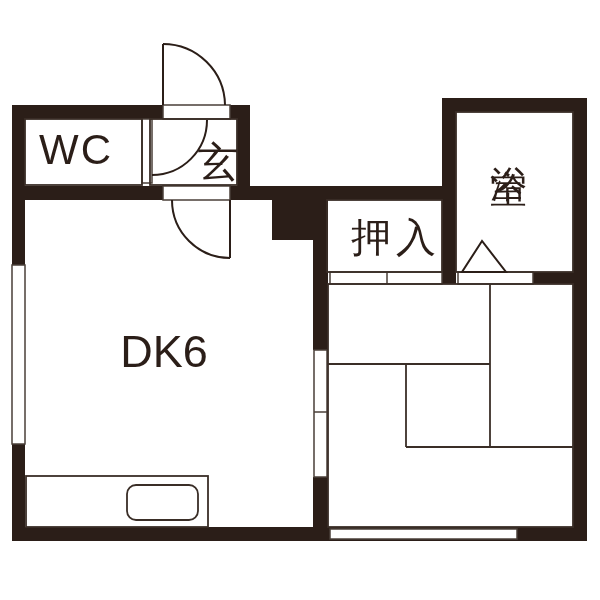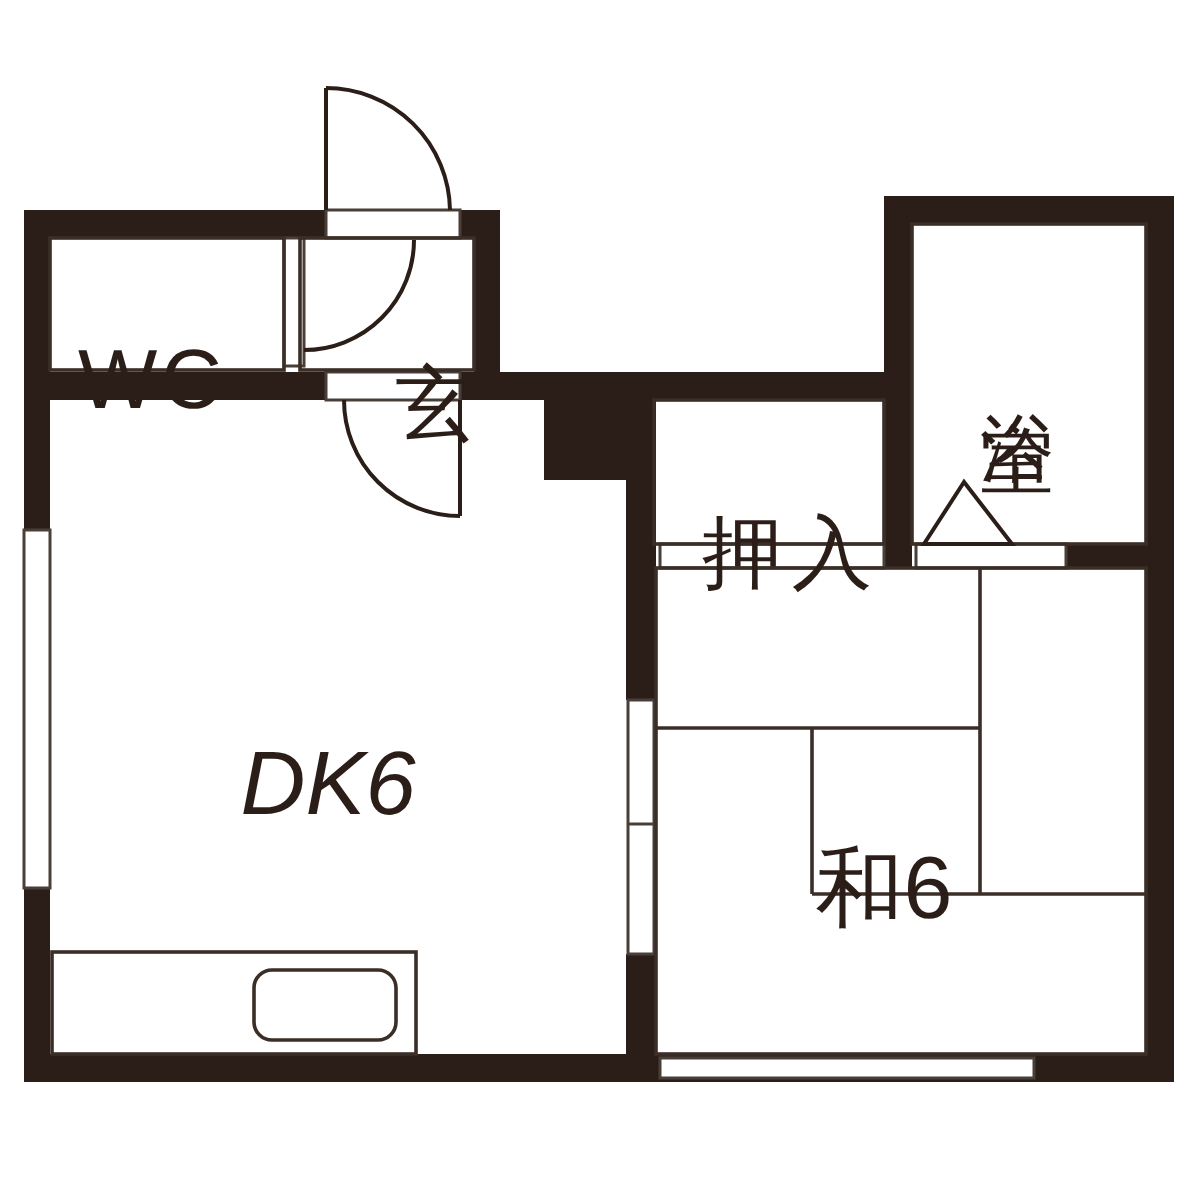--- a/index.html
+++ b/index.html
@@ -20,29 +20,28 @@
     left: 0;
     top: 0;
   }
   .room-label {
     position: absolute;
     color: #2b1e18;
     text-align: center;
     line-height: 1.0;
     white-space: nowrap;
     user-select: none;
-    margin-top: 40px;
   }
   .lbl-wc        { left: 20px;  top: 129px; width: 112px; font-size: 42px; letter-spacing: 2px; }
   .lbl-entrance  { left: 196px; top: 142px; width: 44px;  font-size: 41px; }
   .lbl-bathroom  { left: 487px; top: 136px; width: 40px;  height: 92px; font-size: 37px;
                    writing-mode: vertical-rl; text-orientation: upright; letter-spacing: 4px;
                    text-align: left; }
   .lbl-closet    { left: 337px; top: 217px; width: 104px; font-size: 40px; letter-spacing: 5px; text-align: right; }
-  .lbl-dk        { left: 102px; top: 329px; width: 124px; font-size: 45px; letter-spacing: 0px; font-style: italic; }
+  .lbl-dk        { left: 102px; top: 329px; width: 124px; font-size: 45px; letter-spacing: 0px; }
   .lbl-washitsu  { left: 390px; top: 383px; width: 104px; font-size: 44px; }
 </style>
 </head>
 <body>
 
 <div id="stage">
 
   <svg id="plan-svg" width="600" height="600" viewBox="0 0 600 600">
 
     <g fill="#2b1e18" stroke="none">
@@ -99,14 +98,13 @@
     </g>
 
     <polygon points="482,241 462,272 506,272" fill="#ffffff" stroke="#2b1e18" stroke-width="2"></polygon>
   </svg>
 
   <div class="room-label lbl-wc">WC</div>
   <div class="room-label lbl-entrance">玄</div>
   <div class="room-label lbl-bathroom">浴室</div>
   <div class="room-label lbl-closet">押入</div>
   <div class="room-label lbl-dk">DK6</div>
-  <div class="room-label lbl-washitsu">和6</div>
 </div>
 
 </body></html>

